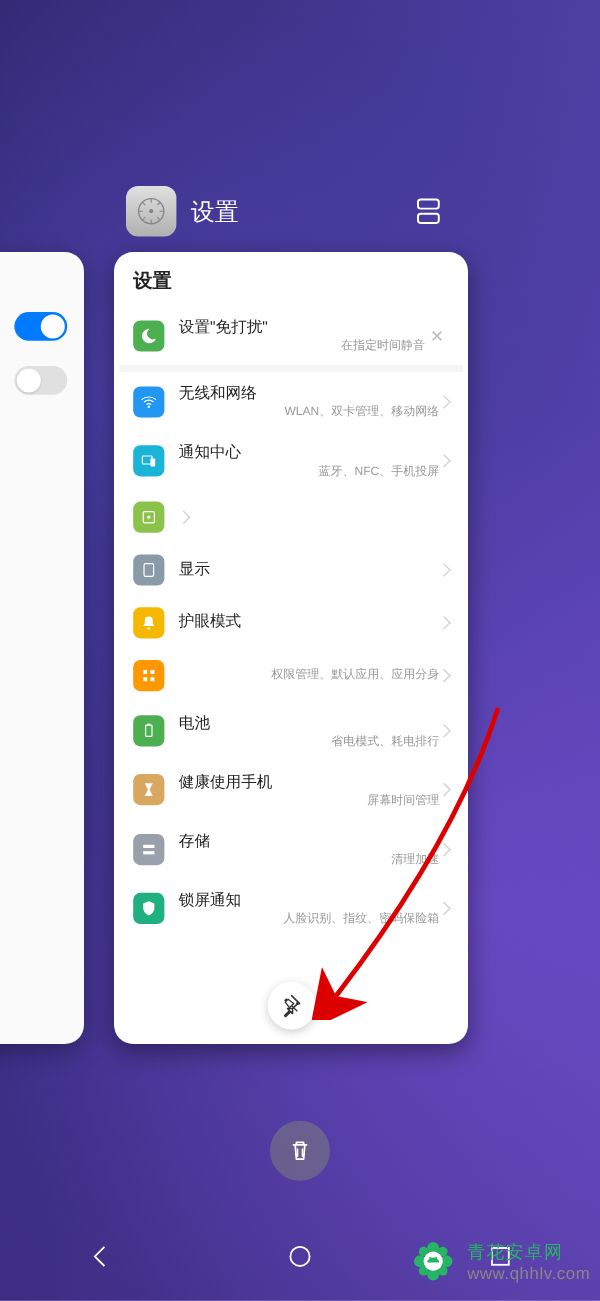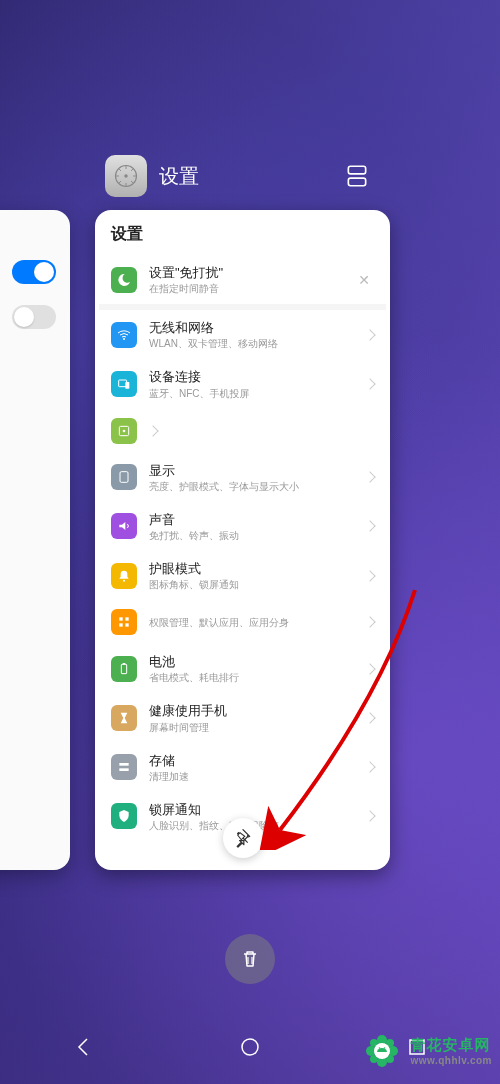--- a/index.html
+++ b/index.html
@@ -124,20 +124,21 @@
     }
     .setting-item .title {
       font-size: 13px;
       color: #222;
       line-height: 1.4;
     }
     .setting-item .sub {
       font-size: 10px;
       color: #999;
       line-height: 1.3;
+      text-align: right;
     }
     .chevron {
       width: 8px; height: 8px;
       border-right: 1.5px solid #ccc;
       border-top: 1.5px solid #ccc;
       transform: rotate(45deg);
       flex-shrink: 0;
     }
     .close-x {
       color: #bbb;
@@ -232,28 +233,27 @@
     .wm-logo {
       width: 46px; height: 46px;
       position: relative;
     }
     .wm-text {
       margin-left: 5px;
     }
     .wm-text .line1 {
       color: #25b564;
       font-size: 15px;
-      font-weight: 700;
+      font-weight: 400;
       letter-spacing: 1px;
     }
     .wm-text .line2 {
       color: #888;
-      font-size: 10px;
+      font-size: 14px;
       letter-spacing: 0.5px;
-      font-weight: bold;
     }
   </style>
 </head>
 <body>
 
 <div class="header">
   <div class="app-icon">
     <svg viewBox="0 0 24 24">
         <circle cx="12" cy="12" r="9" fill="none" stroke="#888" stroke-width="1"></circle>
         <circle cx="12" cy="12" r="1.5" fill="#888"></circle>
@@ -306,21 +306,21 @@
       <div class="chevron"></div>
     </div>
     <div class="setting-item">
       <div class="icon-box ic-teal">
           <svg viewBox="0 0 24 24">
             <rect x="4" y="6" width="12" height="10" rx="1" fill="none" stroke="#fff" stroke-width="1.5"></rect>
             <rect x="14" y="9" width="6" height="10" rx="1" fill="#fff"></rect>
           </svg>
         </div>
       <div class="text">
-          <div class="title">设备连接</div>
+          <div class="title">通知中心</div>
           <div class="sub">蓝牙、NFC、手机投屏</div>
         </div>
       <div class="chevron"></div>
     </div>
     <div class="setting-item">
       <div class="icon-box ic-lime">
           <svg viewBox="0 0 24 24">
             <rect x="5" y="5" width="14" height="14" rx="2" fill="none" stroke="#fff" stroke-width="1.5"></rect>
             <circle cx="12" cy="12" r="2" fill="#fff"></circle>
           </svg>
@@ -328,47 +328,32 @@
       <div class="chevron"></div>
     </div>
     <div class="setting-item">
       <div class="icon-box ic-grey">
           <svg viewBox="0 0 24 24">
             <rect x="6" y="4" width="12" height="16" rx="2" fill="none" stroke="#fff" stroke-width="1.5"></rect>
           </svg>
         </div>
       <div class="text">
           <div class="title">显示</div>
-          <div class="sub">亮度、护眼模式、字体与显示大小</div>
-        </div>
-      <div class="chevron"></div>
-    </div>
-    <div class="setting-item">
-      <div class="icon-box ic-purple">
-          <svg viewBox="0 0 24 24">
-            <path d="M5 10v4h4l5 4V6l-5 4H5z" fill="#fff"></path>
-            <path d="M17 9a4 4 0 0 1 0 6" stroke="#fff" stroke-width="1.5" fill="none"></path>
-          </svg>
-        </div>
-      <div class="text">
-          <div class="title">声音</div>
-          <div class="sub">免打扰、铃声、振动</div>
         </div>
       <div class="chevron"></div>
     </div>
     <div class="setting-item">
       <div class="icon-box ic-yellow">
           <svg viewBox="0 0 24 24">
             <path d="M12 4a5 5 0 0 0-5 5v4l-2 3h14l-2-3V9a5 5 0 0 0-5-5z" fill="#fff"></path>
             <circle cx="12" cy="19" r="1.5" fill="#fff"></circle>
           </svg>
         </div>
       <div class="text">
           <div class="title">护眼模式</div>
-          <div class="sub">图标角标、锁屏通知</div>
         </div>
       <div class="chevron"></div>
     </div>
     <div class="setting-item">
       <div class="icon-box ic-orange">
           <svg viewBox="0 0 24 24">
             <rect x="5" y="5" width="5" height="5" fill="#fff"></rect>
             <rect x="14" y="5" width="5" height="5" fill="#fff"></rect>
             <rect x="5" y="14" width="5" height="5" fill="#fff"></rect>
             <rect x="14" y="14" width="5" height="5" fill="#fff"></rect>

